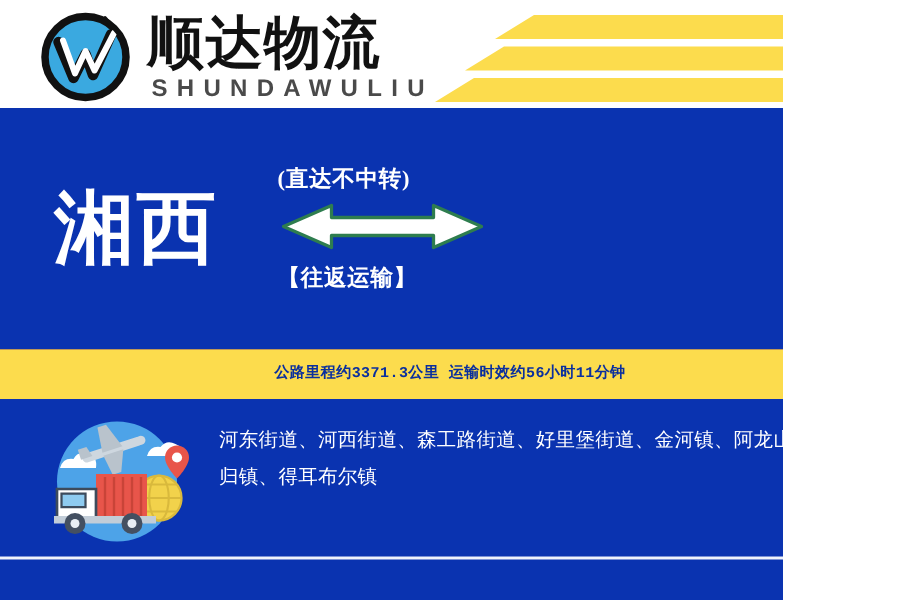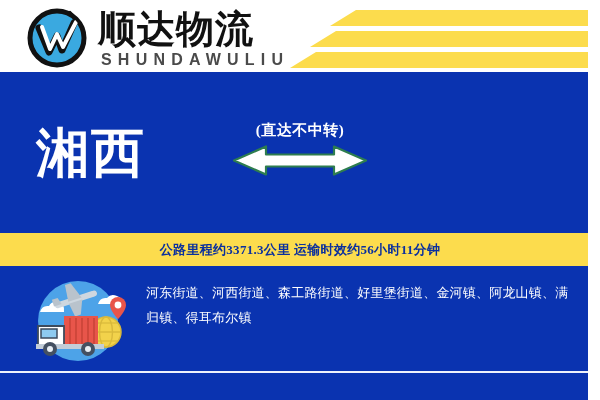--- a/index.html
+++ b/index.html
@@ -6,21 +6,21 @@
     margin: 0;
     padding: 0;
     background: #ffffff;
   }
   body {
     font-family: "Liberation Sans", "DejaVu Sans", sans-serif;
   }
 
   .banner {
     position: relative;
-    width: 588px;
+    width: 522px;
     height: 400px;
     overflow: hidden;
     background: #f97316;
   }
 
   
   .header {
     position: absolute;
     left: 0;
     top: 0;
@@ -106,21 +106,20 @@
   }
   .city-origin { left: 36px; }
   .city-dest   { right: 52px; }
 
   .route-middle {
     position: absolute;
     left: 50%;
     top: 50%;
     transform: translate(-50%, -50%);
     width: 230px;
-    text-align: center;
   }
 
   .route-note-top {
     font-family: "Liberation Serif", "DejaVu Serif", serif;
     font-weight: bold;
     font-size: 15px;
     line-height: 18px;
     color: #ffffff;
     letter-spacing: 0.5px;
     white-space: nowrap;
@@ -149,23 +148,23 @@
     top: 233px;
     width: 600px;
     height: 33px;
     background: #fcdc4d;
     display: flex;
     align-items: center;
     justify-content: center;
   }
 
   .info-bar-text {
-    font-family: Liberation Serif, serif;
-    font-weight: bold;
-    font-size: 13px;
+    font-family: Liberation Mono, monospace;
+    font-weight: bold;
+    font-size: 10px;
     line-height: 20px;
     color: #0a2f9e;
     white-space: nowrap;
     letter-spacing: 0.3px;
   }
 
   
   .bottom-area {
     position: absolute;
     left: 0;
@@ -236,20 +235,21 @@
 
     <div class="city city-origin">湘西</div>
 
     <div class="route-middle">
       <div class="route-note-top">(直达不中转)</div>
 
       <svg class="arrow-wrap" viewBox="0 0 140 34">
         <polygon points="4,17 36,3 36,11 104,11 104,3 136,17 104,31 104,23 36,23 36,31" fill="#ffffff" stroke="#2e7d4f" stroke-width="2.2" stroke-linejoin="round"></polygon>
       </svg>
 
+      <div class="route-note-bottom">【往返运输】</div>
     </div>
 
   </div>
 
   <div class="info-bar">
     <div class="info-bar-text">公路里程约3371.3公里   运输时效约56小时11分钟</div>
   </div>
 
   <div class="bottom-area">
 

